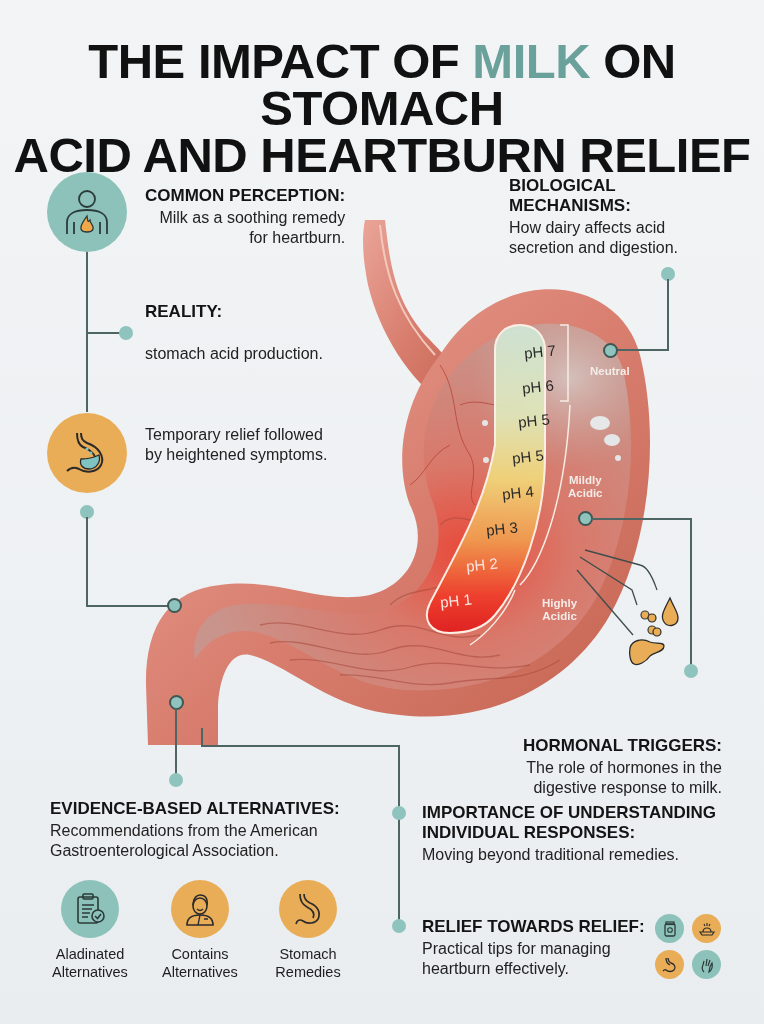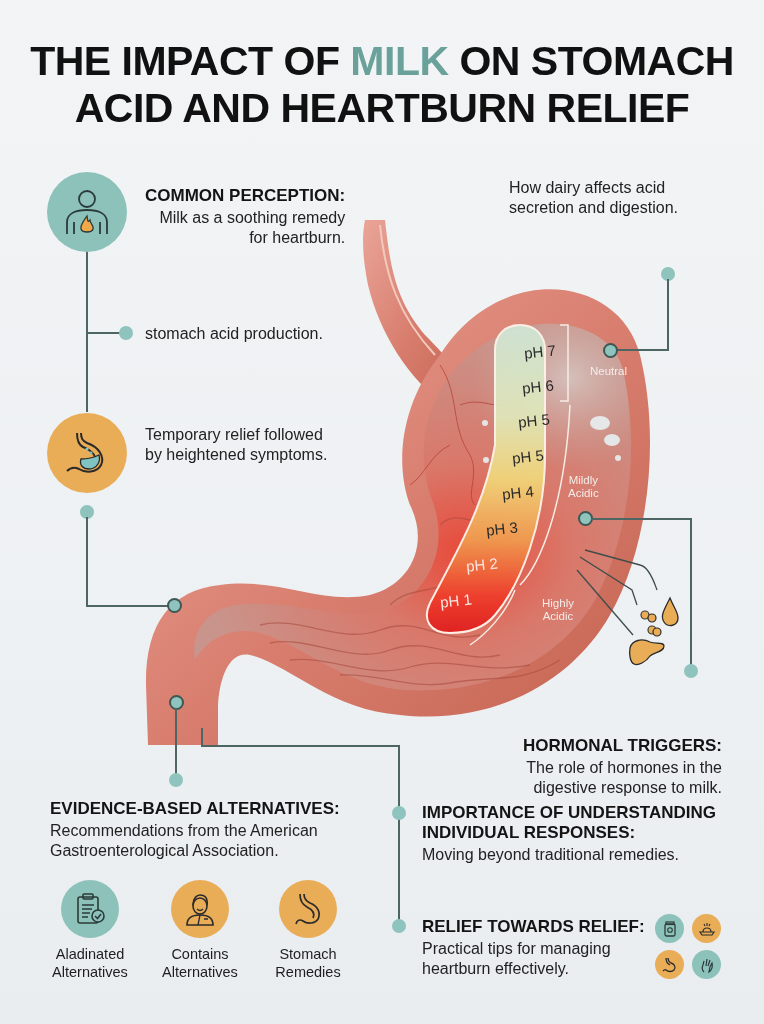--- a/index.html
+++ b/index.html
@@ -5,21 +5,21 @@
   html, body { margin:0; padding:0; }
   body {
     width:764px; height:1024px; position:relative; overflow:hidden;
     background: linear-gradient(180deg,#f2f4f5 0%,#eef1f3 60%,#e9edf0 100%);
     font-family: "Liberation Sans", "DejaVu Sans", sans-serif;
     color:#1a1a1a;
   }
   .title {
     position:absolute; left:0; top:38px; width:764px; text-align:center;
     font-family:"Liberation Sans", sans-serif; font-weight:700;
-    font-size:41px; line-height:47px; letter-spacing:-0.5px; color:#111;
+    font-size:49px; line-height:47px; letter-spacing:-0.5px; color:#111;
   }
   .title .accent { color:#6aa19b; }
   .block { position:absolute; }
   .block h3 {
     margin:0; font-size:17px; line-height:20px; font-weight:700; color:#141414;
   }
   .block p {
     margin:2px 0 0 0; font-size:16px; line-height:20px; font-weight:400; color:#222;
   }
   .right { text-align:right;margin-top:44px; }
@@ -33,21 +33,21 @@
   .teal { background:#8dc2bb; }
   .orange { background:#e9ad58; }
   .icon-label {
     position:absolute; text-align:center; font-size:14.5px; line-height:18px; color:#1e1e1e;
   }
   .stomach-wrap { position:absolute; left:140px; top:205px; width:520px; height:560px; }
   .ph-label {
     position:absolute; font-size:15px; color:#2a2a2a; transform:rotate(-6deg);
   }
   .zone-label {
-    position:absolute; font-size:11.5px; line-height:13px; color:#f4ece8; text-align:center;
+    position:absolute; font-size:11.5px; line-height:13px; color:#f4ece8; text-align:center;font-weight:bold;
   }
 </style>
 </head>
 <body>
 
 <div class="title">
   <div><span>THE IMPACT OF </span><span class="accent">MILK</span><span> ON STOMACH</span></div>
   <div>ACID AND HEARTBURN RELIEF</div>
 </div>
 
@@ -156,20 +156,21 @@
     <path d="M17 52 L17 40 M43 52 L43 40" stroke="#2b3b39" stroke-width="1.8"></path>
     <path d="M30 34 C26 40 23 43 24 47 C25 51 35 51 36 47 C37 43 33 42 33 38 C31 40 31 41 30 34 Z" fill="#f0a84a" stroke="#2b3b39" stroke-width="1.3"></path>
   </svg>
 </div>
 <div class="block" style="left:145px;top:186px;text-align:right;">
   <h3>COMMON PERCEPTION:</h3>
   <p><span>Milk as a soothing remedy</span><br><span>for heartburn.</span></p>
 </div>
 
 <div class="block" style="left:145px;top:302px;">
+  <h3>REALITY:</h3>
   <p><br><span>stomach acid production.</span></p>
 </div>
 
 <div class="circle-icon orange" style="left:47px;top:413px;width:80px;height:80px;">
   <svg width="56" height="56" viewBox="0 0 56 56">
     <path d="M22 8 C22 14 24 16 28 18 C40 22 46 32 42 40 C38 48 26 48 20 44 C16 42 12 42 8 46" fill="none" stroke="#2a2a2a" stroke-width="2"></path>
     <path d="M18 8 C18 16 20 20 24 22 C34 26 38 32 36 38" fill="none" stroke="#2a2a2a" stroke-width="2"></path>
     <path d="M22 34 C30 34 36 32 40 30 C42 36 38 44 30 44 C24 44 20 40 22 34 Z" fill="#7fc4c2" stroke="#2a2a2a" stroke-width="1.3"></path>
     <circle cx="28" cy="24" r="1.6" fill="#7fc4c2"></circle>
     <circle cx="32" cy="28" r="1.4" fill="#7fc4c2"></circle>
@@ -178,20 +179,21 @@
 <div class="block" style="left:145px;top:423px;">
   <p><span>Temporary relief followed</span><br><span>by heightened symptoms.</span></p>
 </div>
 
 <div class="dot" style="left:80px;top:505px;"></div>
 <div class="line" style="left:86px;top:517px;width:2px;height:90px;"></div>
 <div class="line" style="left:86px;top:605px;width:86px;height:2px;"></div>
 <div class="dot ring" style="left:167px;top:598px;"></div>
 
 <div class="block" style="left:509px;top:176px;">
+  <h3><span>BIOLOGICAL</span><br><span>MECHANISMS:</span></h3>
   <p><span>How dairy affects acid</span><br><span>secretion and digestion.</span></p>
 </div>
 <div class="dot" style="left:661px;top:267px;"></div>
 <div class="line" style="left:667px;top:279px;width:2px;height:71px;"></div>
 <div class="line" style="left:615px;top:349px;width:54px;height:2px;"></div>
 <div class="dot ring" style="left:603px;top:343px;"></div>
 
 <div class="dot ring" style="left:578px;top:511px;"></div>
 <div class="line" style="left:591px;top:518px;width:100px;height:2px;"></div>
 <div class="line" style="left:690px;top:518px;width:2px;height:150px;"></div>

